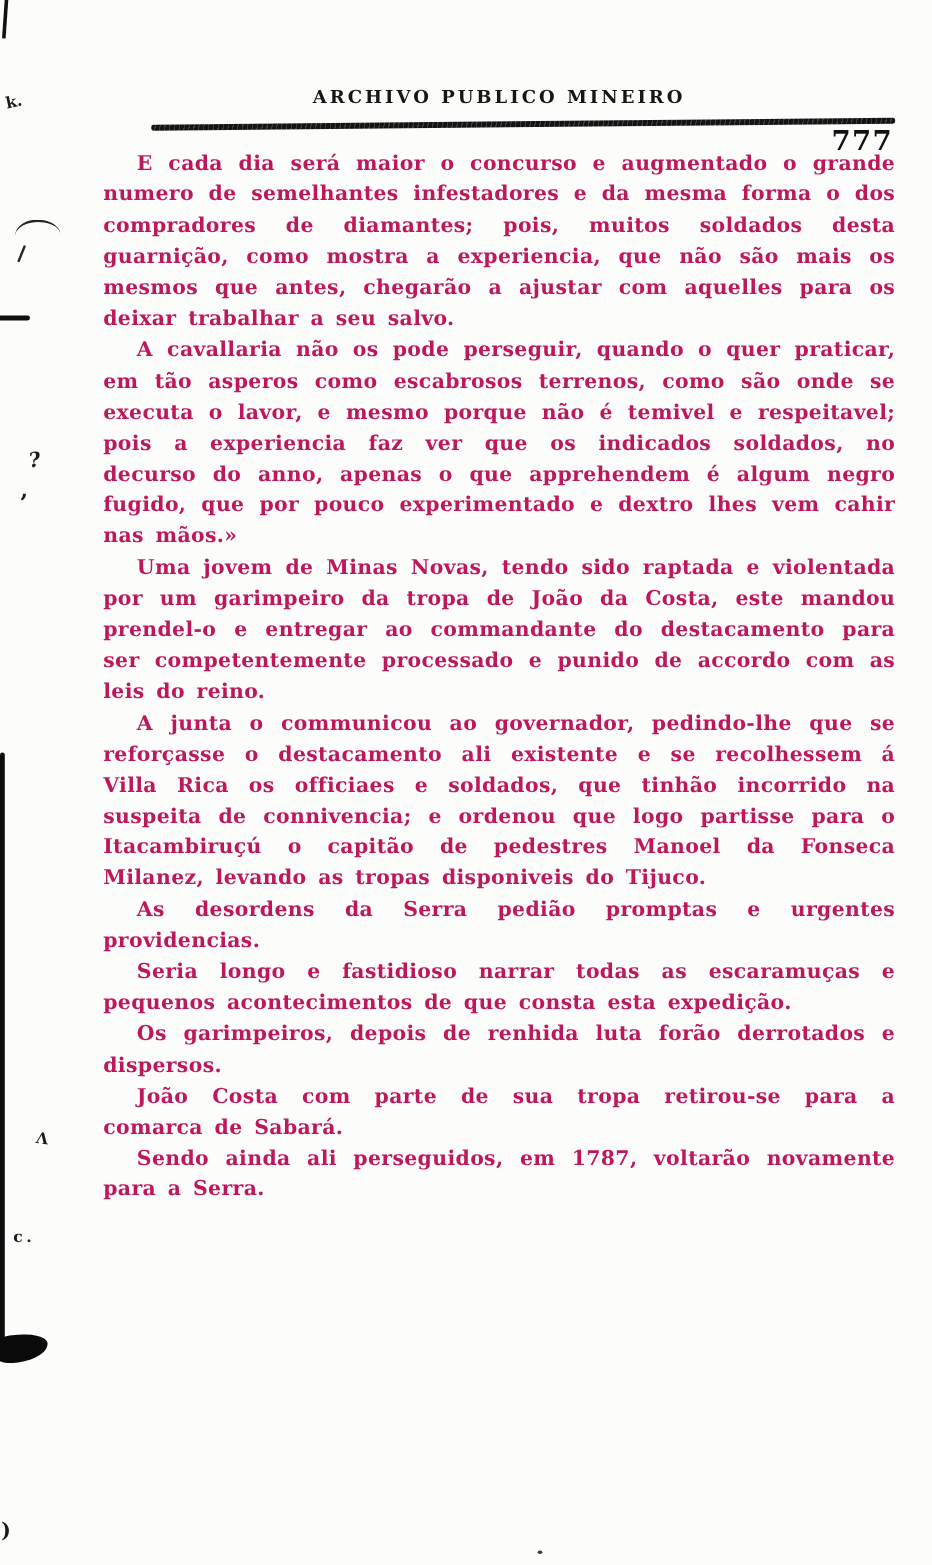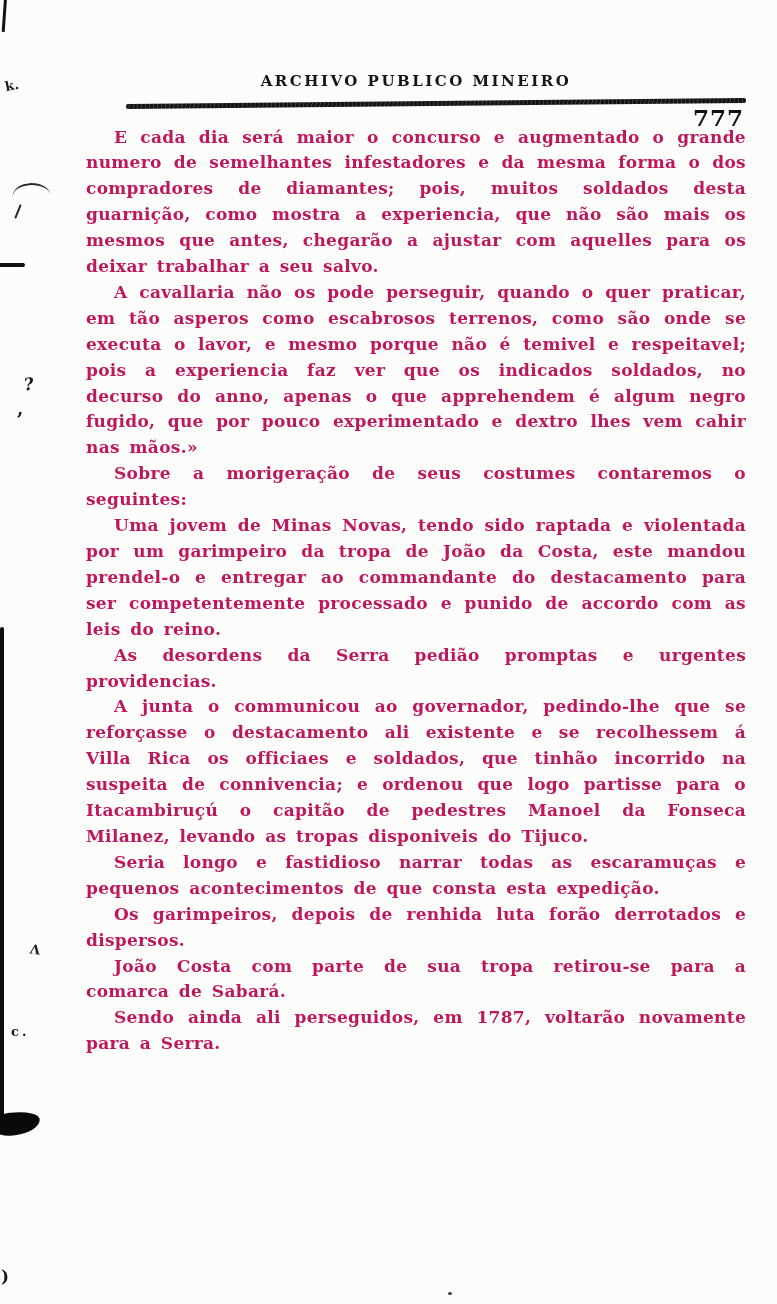--- a/index.html
+++ b/index.html
@@ -86,24 +86,23 @@
   <div class="header">
     <span class="header-title">ARCHIVO PUBLICO MINEIRO</span>
     <span class="page-number">777</span>
   </div>
 
   <div class="rule"></div>
 
   <div class="body-text">
     <p>E cada dia será maior o concurso e augmentado o grande numero de semelhantes infestadores e da mesma forma o dos compradores de diamantes; pois, muitos soldados desta guarnição, como mostra a experiencia, que não são mais os mesmos que antes, chegarão a ajustar com aquelles para os deixar trabalhar a seu salvo.</p>
     <p>A cavallaria não os pode perseguir, quando o quer praticar, em tão asperos como escabrosos terrenos, como são onde se executa o lavor, e mesmo porque não é temivel e respeitavel; pois a experiencia faz ver que os indicados soldados, no decurso do anno, apenas o que apprehendem é algum negro fugido, que por pouco experimentado e dextro lhes vem cahir nas mãos.»</p>
-    <p>Sobre a morigeração de seus costumes contaremos o seguintes:</p>
     <p>Uma jovem de Minas Novas, tendo sido raptada e violentada por um garimpeiro da tropa de João da Costa, este mandou prendel-o e entregar ao commandante do destacamento para ser competentemente processado e punido de accordo com as leis do reino.</p>
+    <p>A junta o communicou ao governador, pedindo-lhe que se reforçasse o destacamento ali existente e se recolhessem á Villa Rica os officiaes e soldados, que tinhão incorrido na suspeita de connivencia; e ordenou que logo partisse para o Itacambiruçú o capitão de pedestres Manoel da Fonseca Milanez, levando as tropas disponiveis do Tijuco.</p>
     <p>As desordens da Serra pedião promptas e urgentes providencias.</p>
-    <p>A junta o communicou ao governador, pedindo-lhe que se reforçasse o destacamento ali existente e se recolhessem á Villa Rica os officiaes e soldados, que tinhão incorrido na suspeita de connivencia; e ordenou que logo partisse para o Itacambiruçú o capitão de pedestres Manoel da Fonseca Milanez, levando as tropas disponiveis do Tijuco.</p>
     <p>Seria longo e fastidioso narrar todas as escaramuças e pequenos acontecimentos de que consta esta expedição.</p>
     <p>Os garimpeiros, depois de renhida luta forão derrotados e dispersos.</p>
     <p>João Costa com parte de sua tropa retirou-se para a comarca de Sabará.</p>
     <p>Sendo ainda ali perseguidos, em 1787, voltarão novamente para a Serra.</p>
 
   </div>
 
 </div>
 
 </body></html>

